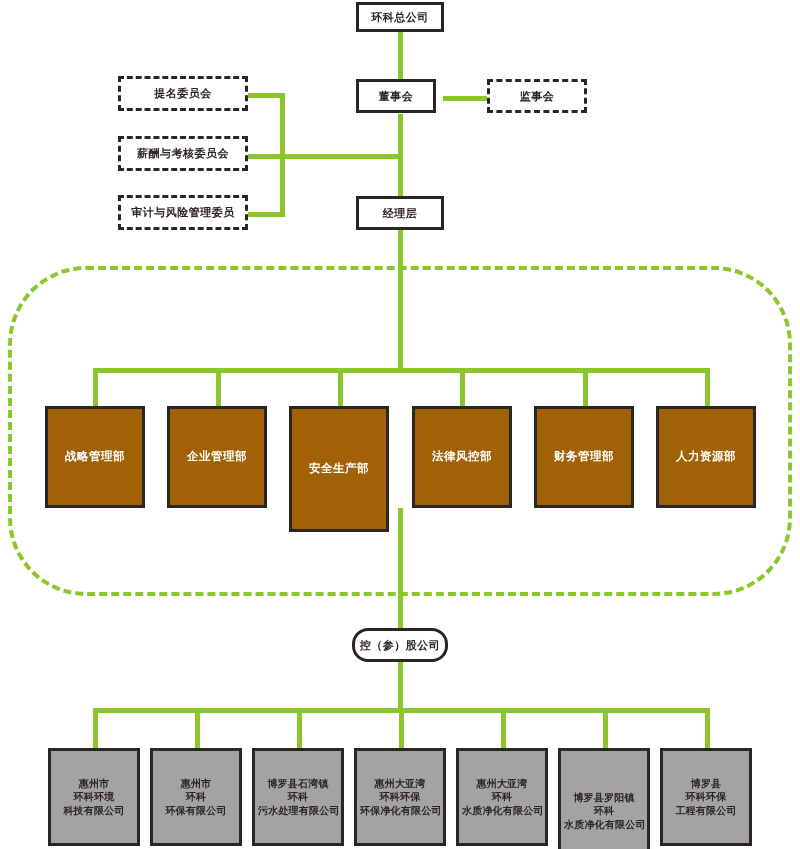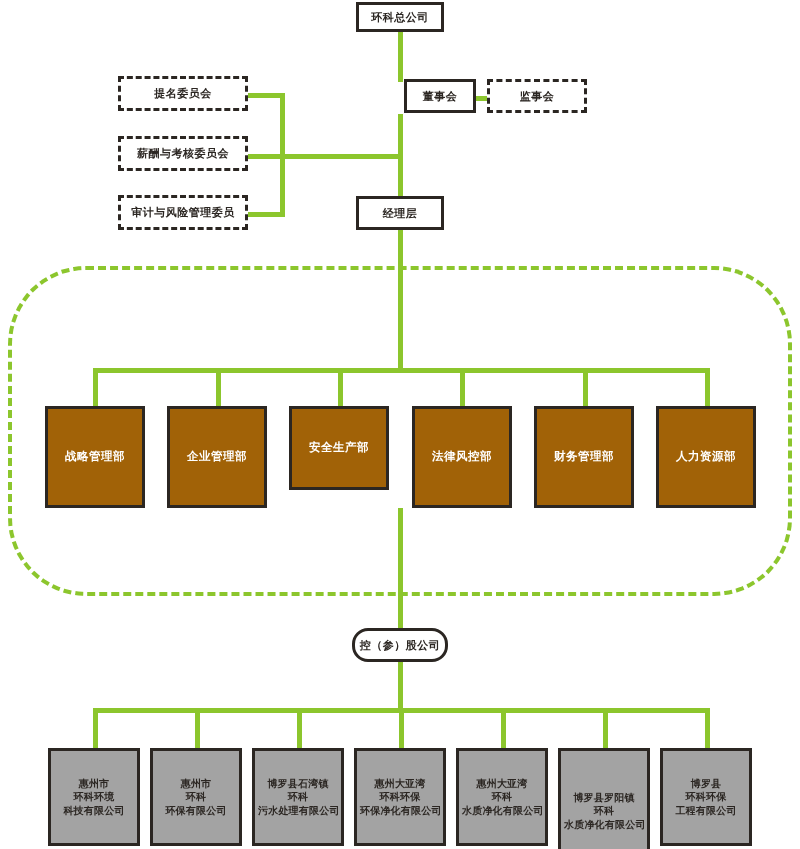--- a/index.html
+++ b/index.html
@@ -127,21 +127,21 @@
   <div class="conn v" style="left:501px; top:708px; height:42px;"></div>
   <div class="conn v" style="left:603px; top:708px; height:42px;"></div>
   <div class="conn v" style="left:705px; top:708px; height:42px;"></div>
 
   <div class="group-frame" style="left:8px; top:266px; width:784px; height:330px;"></div>
 
   <div class="node solid" style="left:356px; top:2px; width:88px; height:30px;">
     <span>环科总公司</span>
   </div>
 
-  <div class="node solid" style="left:356px; top:79px; width:72px; height:34px;margin-left:48px;">
+  <div class="node solid" style="left:356px; top:79px; width:80px; height:34px;">
     <span>董事会</span>
   </div>
 
   <div class="node dashed" style="left:487px; top:79px; width:100px; height:34px;">
     <span>监事会</span>
   </div>
 
   <div class="node solid" style="left:356px; top:196px; width:88px; height:34px;">
     <span>经理层</span>
   </div>
@@ -157,21 +157,21 @@
   <div class="node dashed" style="left:118px; top:195px; width:130px; height:35px;">
     <span>审计与风险管理委员</span>
   </div>
 
   <div class="node dept" style="left:45px; top:406px; width:100px; height:102px;">
     <span>战略管理部</span>
   </div>
   <div class="node dept" style="left:167px; top:406px; width:100px; height:102px;">
     <span>企业管理部</span>
   </div>
-  <div class="node dept" style="left:289px; top:406px; width:100px; height:84px;">
+  <div class="node dept" style="left:289px; top:406px; width:100px; height:126px;">
     <span>安全生产部</span>
   </div>
   <div class="node dept" style="left:412px; top:406px; width:100px; height:102px;">
     <span>法律风控部</span>
   </div>
   <div class="node dept" style="left:534px; top:406px; width:100px; height:102px;">
     <span>财务管理部</span>
   </div>
   <div class="node dept" style="left:656px; top:406px; width:100px; height:102px;">
     <span>人力资源部</span>

